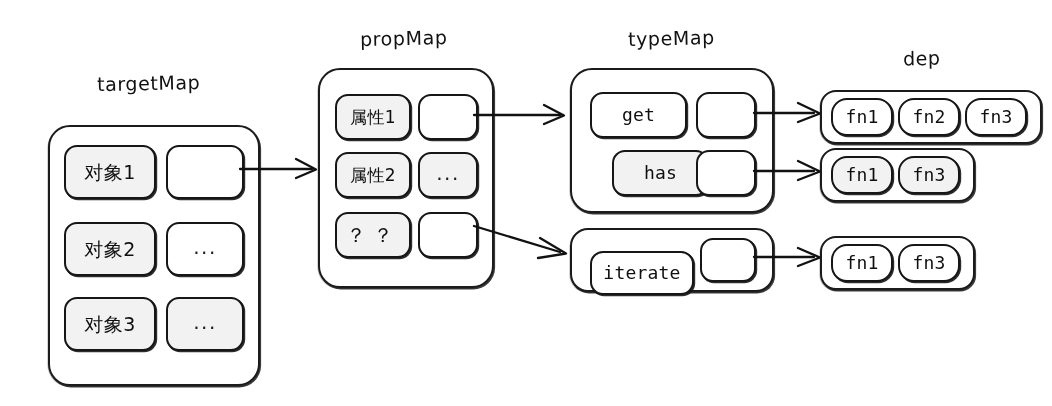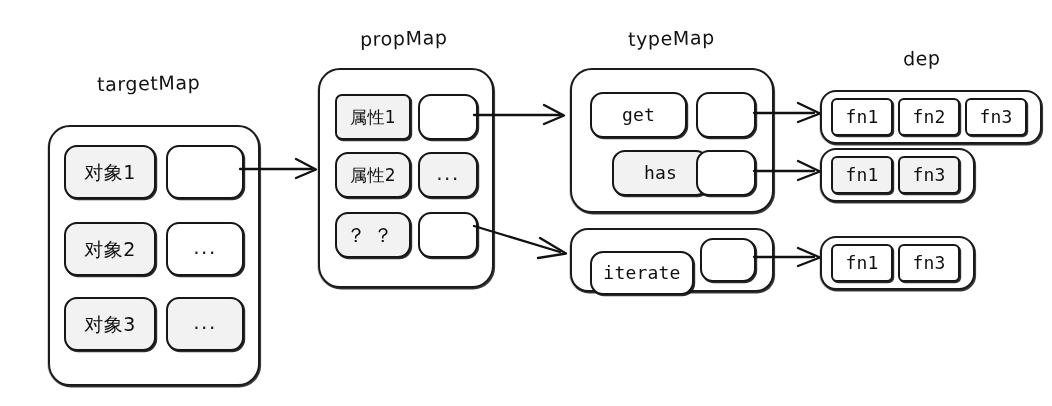--- a/index.html
+++ b/index.html
@@ -40,21 +40,21 @@
     position:absolute;
     border:2.4px solid #161616;
     border-radius:13px;
     background:#ffffff;
     display:flex;
     align-items:center;
     justify-content:center;
     box-shadow:1.2px 1.3px 0 rgba(22,22,22,0.9);
   }
   .cell.shade{background:#f2f2f2;}
-  .cell.soft{border-radius:6px;}
+  .cell.soft{border-radius:16px;}
   .cell .txt{
     font-family:"DejaVu Sans","Liberation Sans",sans-serif;
     font-size:19px;
     color:#0f0f0f;
     line-height:1;
     white-space:nowrap;
     letter-spacing:0.4px;
   }
   .cell .txt.mono{
     font-family:"DejaVu Sans Mono","Liberation Mono",monospace;
@@ -114,21 +114,21 @@
     <span class="txt dots">...</span>
   </div>
 
   <svg class="arrow" style="left:238px;top:150px;width:90px;height:34px;">
     <line x1="2" y1="19" x2="74" y2="19"></line>
     <path class="head" d="M 58 9 L 78 19.5 L 58 28"></path>
   </svg>
 
   <div class="group" style="left:318px;top:68px;width:172px;height:216px;"></div>
 
-  <div class="cell shade" style="left:335px;top:94px;width:72px;height:42px;border-radius:7px;">
+  <div class="cell shade" style="left:335px;top:94px;width:72px;height:42px;">
     <span class="txt small">属性1</span>
   </div>
   <div class="cell" style="left:418px;top:94px;width:56px;height:42px;">
     <span class="txt dots"></span>
   </div>
 
   <div class="cell shade" style="left:335px;top:152px;width:72px;height:42px;">
     <span class="txt small">属性2</span>
   </div>
   <div class="cell shade" style="left:418px;top:152px;width:56px;height:42px;">

